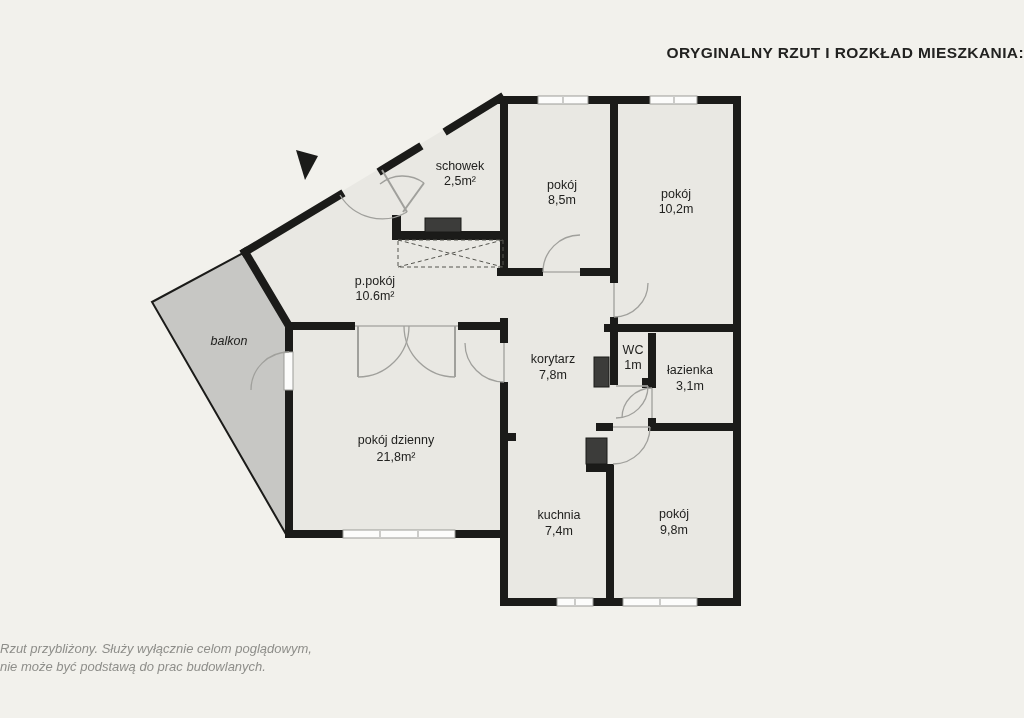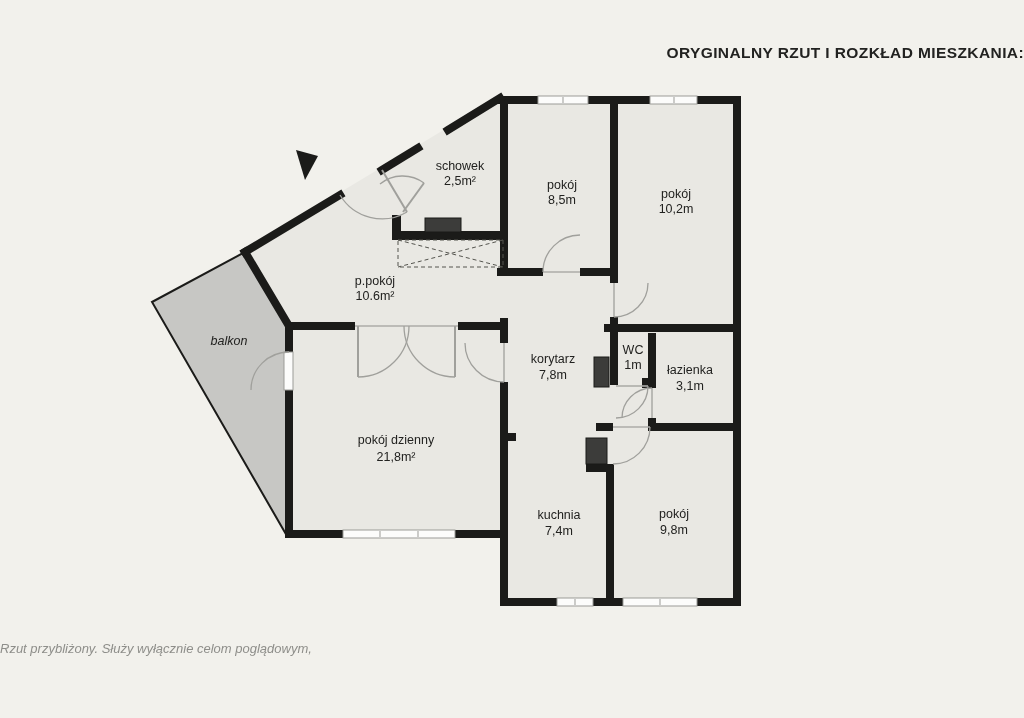--- a/index.html
+++ b/index.html
@@ -162,13 +162,14 @@
     <text class="lbl" x="559" y="519">kuchnia</text>
     <text class="lbl" x="559" y="535">7,4m</text>
 
     <text class="lbl" x="674" y="518">pokój</text>
     <text class="lbl" x="674" y="534">9,8m</text>
   </g>
 </svg>
 
 <div class="footer">
   <div>Rzut przybliżony. Służy wyłącznie celom poglądowym,</div>
+  <div>nie może być podstawą do prac budowlanych.</div>
 </div>
 
 </body></html>

